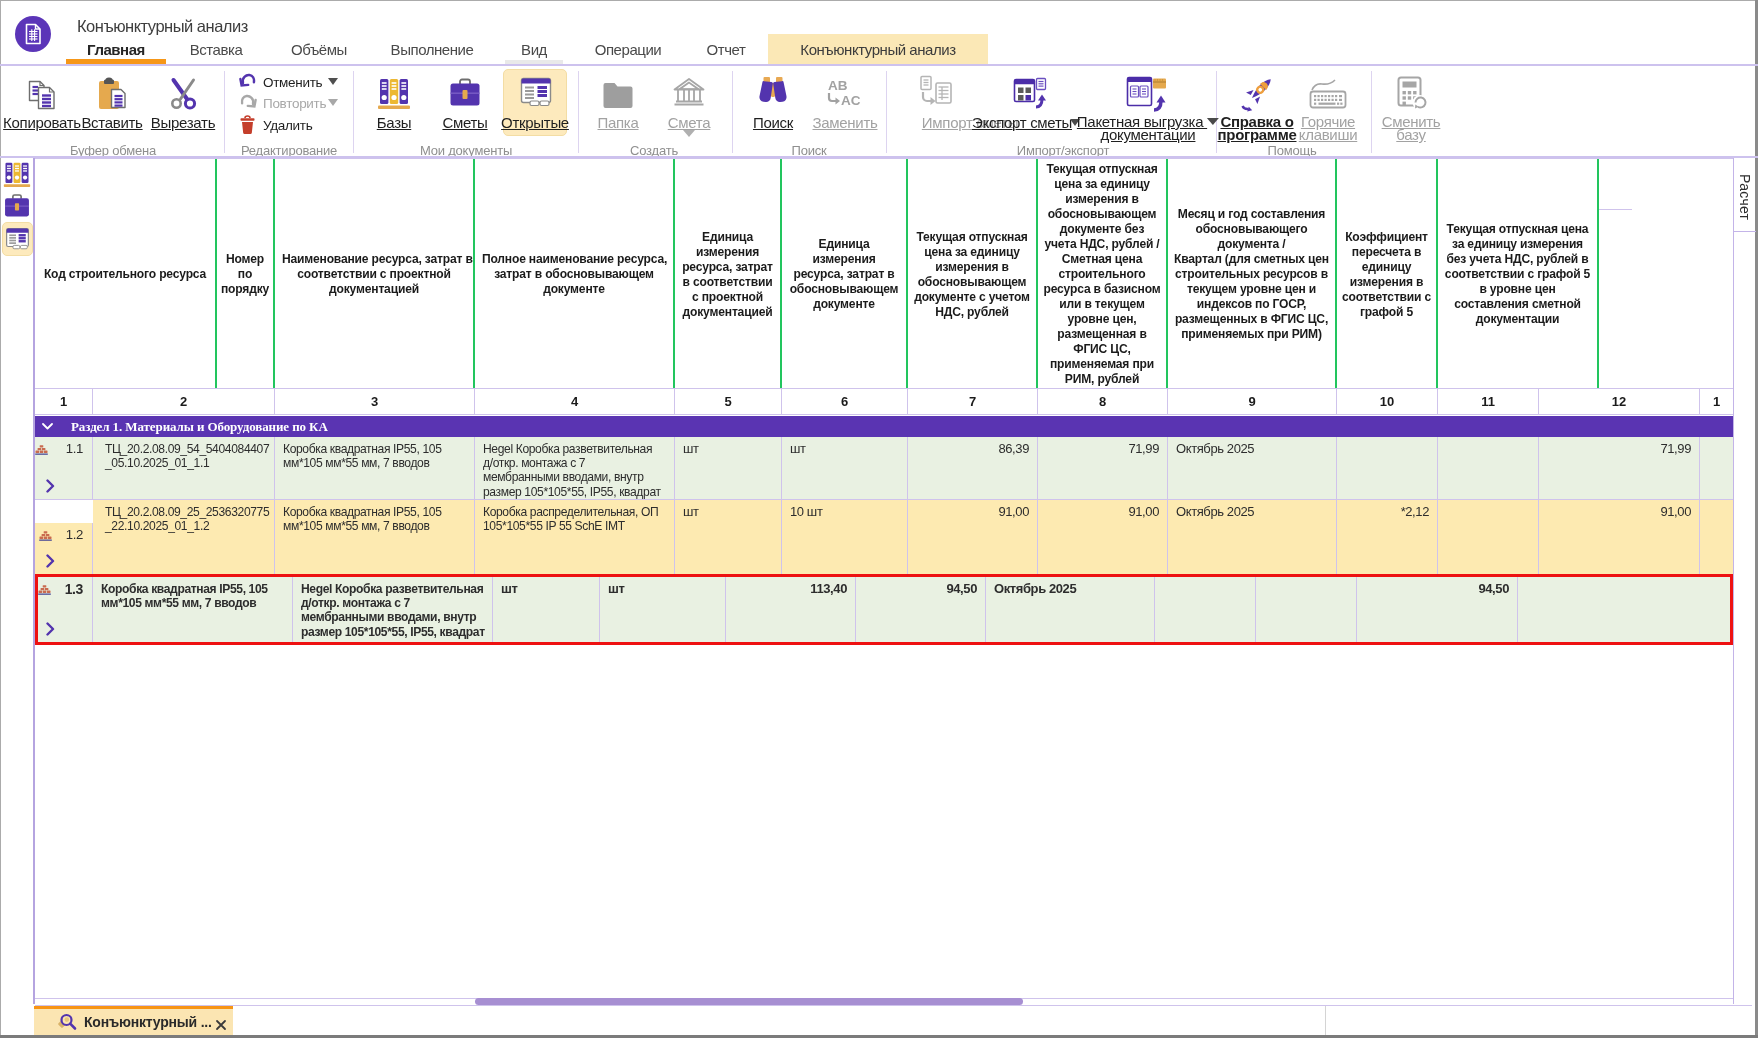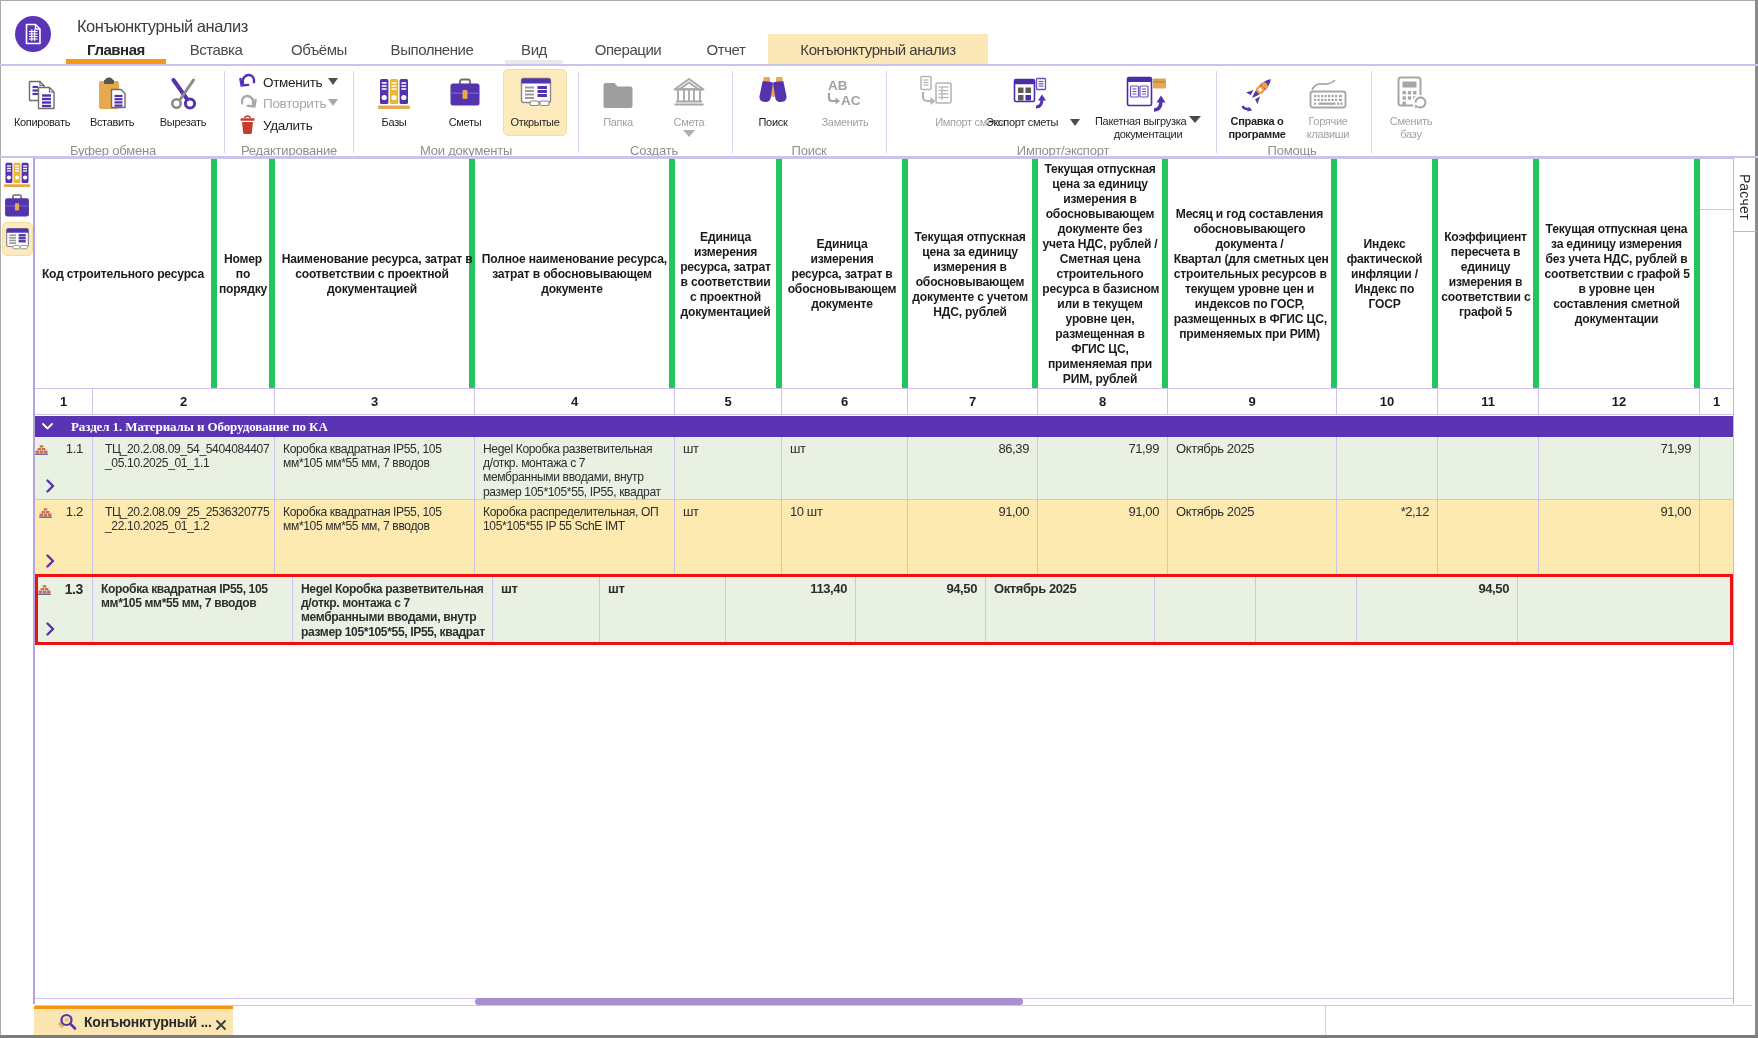--- a/index.html
+++ b/index.html
@@ -1,27 +1,27 @@
 <!DOCTYPE html>
 <html><head>
 <meta charset="utf-8">
 <style>
 html,body{margin:0;padding:0;background:#fff;}
 *{box-sizing:border-box;}
 #win{position:relative;width:1758px;height:1038px;background:#fff;overflow:hidden;
   font-family:"Liberation Sans",sans-serif;}
 .ab{position:absolute;}
-.lbl{position:absolute;font-size:11px;line-height:13.8px;color:#1f1f1f;text-align:center;transform:translateX(-50%);white-space:nowrap;letter-spacing:-0.3px;}
+.lbl{position:absolute;font-size:15px;line-height:13.8px;color:#1f1f1f;text-align:center;transform:translateX(-50%);white-space:nowrap;letter-spacing:-0.3px;text-decoration:underline;}
 .l2{line-height:13.2px;top:115px !important;}
 .dis{color:#a2a2a2;}
 .glab{position:absolute;font-size:13px;color:#8f8f8f;transform:translateX(-50%);white-space:nowrap;top:142.5px;letter-spacing:-0.2px;}
 .sep{position:absolute;width:1px;top:71px;height:82px;background:#ddd4f0;}
 .tab{position:absolute;top:41px;font-size:15px;color:#4a4a4a;transform:translateX(-50%);white-space:nowrap;letter-spacing:-0.45px;}
 
-.hcell{border-right:6px solid #22c55e;display:flex;align-items:center;justify-content:center;
+.hcell{border-right:2px solid #22c55e;display:flex;align-items:center;justify-content:center;
   text-align:center;font-weight:bold;font-size:13px;line-height:15px;color:#1b1b1b;letter-spacing:-0.2px;padding:0;overflow:visible;}
 .ncell{border-right:1px solid #cfc3ec;display:flex;align-items:center;justify-content:center;font-weight:bold;font-size:13px;color:#1b1b1b;}
 .drow{position:absolute;left:35px;display:flex;border-bottom:1px solid #cfc3ec;}
 .dcell{border-right:1px solid #cfc3ec;font-size:13px;letter-spacing:-0.4px;line-height:14.2px;color:#2d2d2d;padding:5px 8px 0 8px;overflow:hidden;}
 .sx{display:block;transform:scaleX(0.93);transform-origin:0 0;white-space:nowrap;}
 .hx{display:block;width:100%;transform:scaleX(0.93);transform-origin:50% 50%;white-space:nowrap;text-align:center;}
 .num{text-align:right;}
 .w1{width:58px}.w2{width:182px}.w3{width:200px}.w4{width:200px}.w5{width:107px}.w6{width:126px}
 .w7{width:130px}.w8{width:130px}.w9{width:169px}.w10{width:101px}.w11{width:101px}.w12{width:161px}
 .w13{width:33px;border-right:none}
@@ -435,23 +435,20 @@
       </div>
 <div class="hcell w7">
         <span class="hx">Текущая отпускная<br>цена за единицу<br>измерения в<br>обосновывающем<br>документе с учетом<br>НДС, рублей</span>
       </div>
 <div class="hcell w8">
         <span class="hx">Текущая отпускная<br>цена за единицу<br>измерения в<br>обосновывающем<br>документе без<br>учета НДС, рублей /<br>Сметная цена<br>строительного<br>ресурса в базисном<br>или в текущем<br>уровне цен,<br>размещенная в<br>ФГИС ЦС,<br>применяемая при<br>РИМ, рублей</span>
       </div>
 <div class="hcell w9">
         <span class="hx">Месяц и год составления<br>обосновывающего<br>документа /<br>Квартал (для сметных цен<br>строительных ресурсов в<br>текущем уровне цен и<br>индексов по ГОСР,<br>размещенных в ФГИС ЦС,<br>применяемых при РИМ)</span>
       </div>
-<div class="hcell w10">
-        <span class="hx">Индекс<br>фактической<br>инфляции /<br>Индекс по<br>ГОСР</span>
-      </div>
 <div class="hcell w11">
         <span class="hx">Коэффициент<br>пересчета в<br>единицу<br>измерения в<br>соответствии с<br>графой 5</span>
       </div>
 <div class="hcell w12">
         <span class="hx">Текущая отпускная цена<br>за единицу измерения<br>без учета НДС, рублей в<br>соответствии с графой 5<br>в уровне цен<br>составления сметной<br>документации</span>
       </div>
 <div class="hcell w13" style="position:relative;">
         <div style="position:absolute;left:0;top:50px;width:33px;height:1px;background:#cfc3ec;"></div>
       </div>
 </div>
@@ -511,21 +508,21 @@
 <div class="dcell w7 grn num">86,39</div>
 <div class="dcell w8 grn num">71,99</div>
 <div class="dcell w9 grn">Октябрь 2025</div>
 <div class="dcell w10 grn"></div>
 <div class="dcell w11 grn"></div>
 <div class="dcell w12 grn num">71,99</div>
 <div class="dcell w13 grn"></div>
 </div>
 
 <div class="drow" style="top:500px;height:75px;">
-<div class="dcell w1 ylw" style="position:relative;padding:4px;">
+<div class="dcell w1 ylw" style="position:relative;padding:4px;margin-top:23px;">
  <svg class="ab" width="13" height="10" viewBox="0 0 13 10" style="left:%spx;top:8px;">
           <g fill="#c96b4f">
             <rect x="4.7" y="0.2" width="3.6" height="2.3" rx="0.4"></rect>
             <rect x="2.6" y="2.9" width="3.6" height="2.3" rx="0.4"></rect>
             <rect x="6.8" y="2.9" width="3.6" height="2.3" rx="0.4"></rect>
             <rect x="0.5" y="5.6" width="3.6" height="2.3" rx="0.4"></rect>
             <rect x="4.7" y="5.6" width="3.6" height="2.3" rx="0.4"></rect>
             <rect x="8.9" y="5.6" width="3.6" height="2.3" rx="0.4"></rect>
           </g>
           <rect x="0.2" y="8.5" width="12.6" height="1.3" fill="#4b4b96"></rect>

